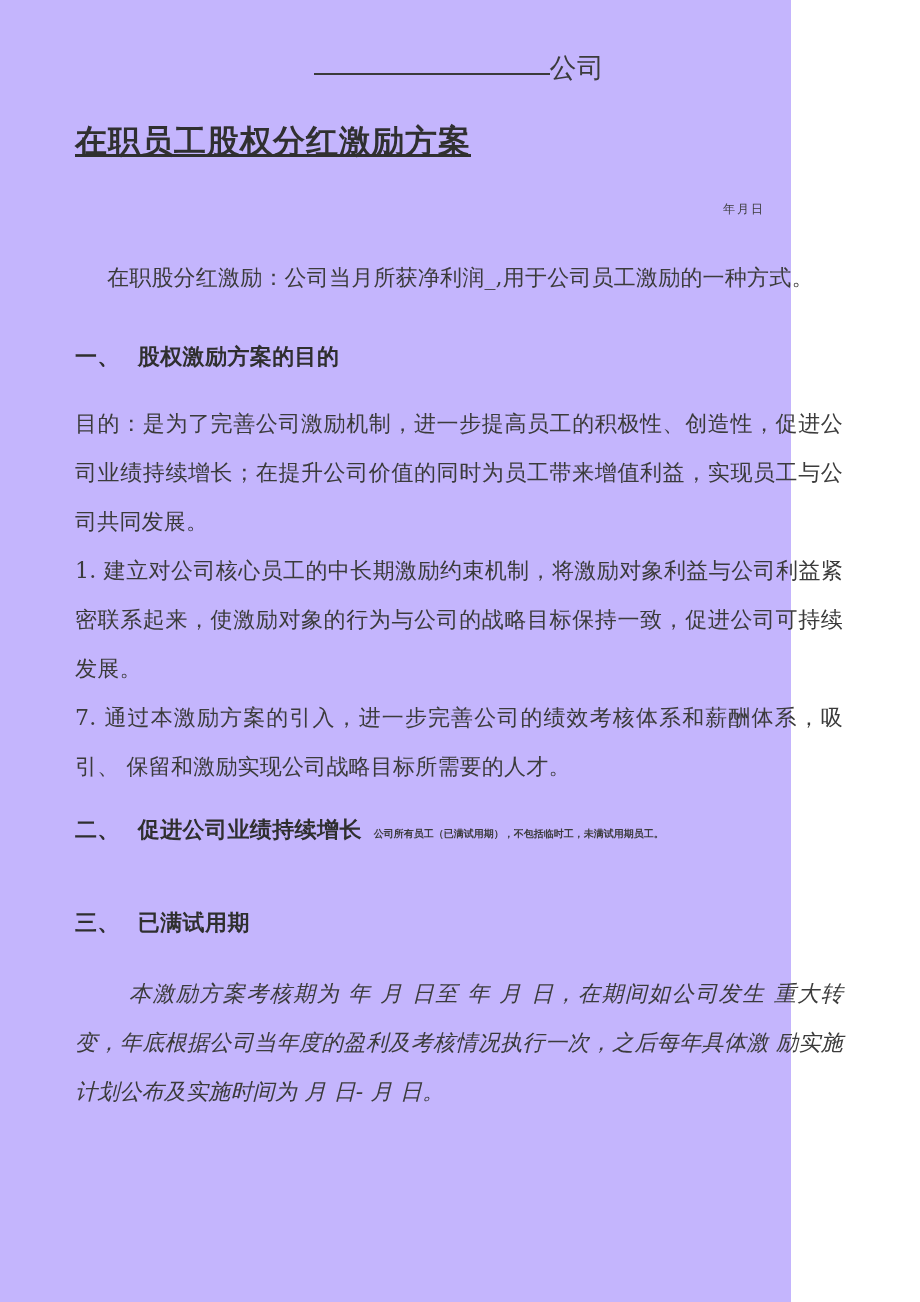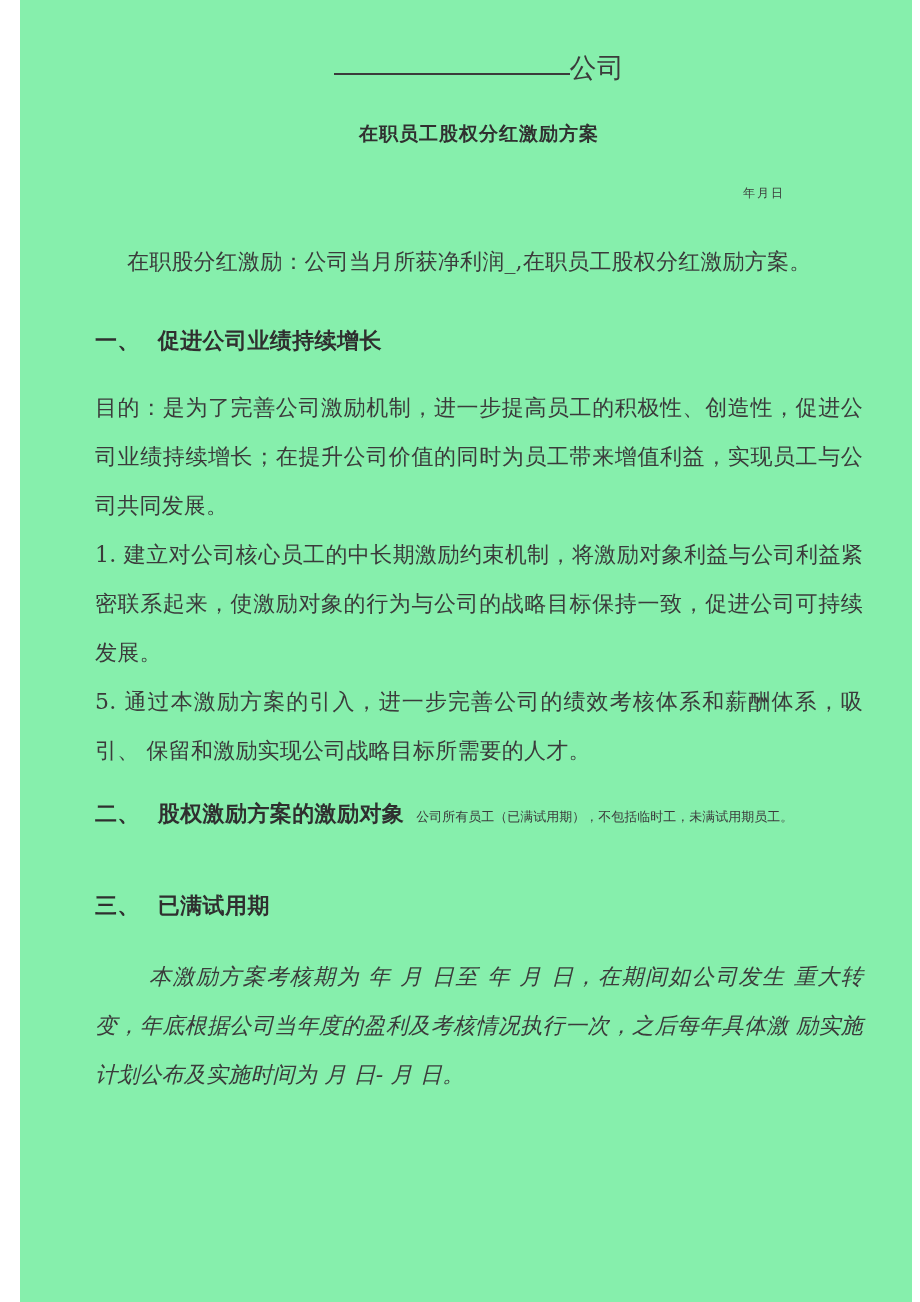--- a/index.html
+++ b/index.html
@@ -11,26 +11,25 @@
     width: 920px;
     height: 1302px;
     overflow: hidden;
     font-family: "DejaVu Serif", "Liberation Serif", serif;
     color: #3b3b3b;
     -webkit-font-smoothing: antialiased;
   }
 
   .page {
     position: relative;
-    width: 892px;
+    width: 791px;
     height: 1302px;
     box-sizing: border-box;
     padding: 0;
-    background: #86efac;
-    margin-left: 20px;
+    background: #c4b5fd;
   }
 
   .content {
     position: absolute;
     left: 75px;
     top: 0;
     width: 768px;
   }
 
   
@@ -48,27 +47,27 @@
     width: 236px;
     border-bottom: 2px solid #3b3b3b;
     vertical-align: 2px;
     margin-right: 0px;
   }
   .title-company .company-word {
     font-family: "DejaVu Serif", "Liberation Serif", serif;
   }
 
   .title-sub {
-    text-align: center;
-    font-size: 19px;
+    font-size: 32px;
     font-weight: bold;
     line-height: 1.2;
     margin-top: 38px;
     letter-spacing: 1px;
     color: #303030;
+    text-decoration: underline;
   }
 
   .date-line {
     text-align: right;
     font-size: 12px;
     margin-top: 40px;
     padding-right: 78px;
     letter-spacing: 2px;
     color: #3b3b3b;
   }
@@ -95,22 +94,22 @@
     font-weight: bold;
     line-height: 49px;
     color: #2f2f2f;
     margin: 0;
     letter-spacing: 0.4px;
   }
   .heading .num {
     margin-right: 18px;
   }
   .heading .small-note {
-    font-weight: normal;
-    font-size: 13px;
+    font-weight: bold;
+    font-size: 10px;
     margin-left: 12px;
     letter-spacing: 0;
     color: #3b3b3b;
   }
 
   .gap-h1   { margin-top: 30px; }
   .gap-body { margin-top: 18px; }
   .gap-h2   { margin-top: 14px; }
   .gap-h3   { margin-top: 40px; }
   .gap-last { margin-top: 22px; font-style: italic; }
@@ -122,34 +121,34 @@
   <div class="content">
 
     <div class="title-company">
       <span class="blank-rule"></span><span class="company-word">公司</span>
     </div>
 
     <div class="title-sub">在职员工股权分红激励方案</div>
 
     <div class="date-line">年月日</div>
 
-    <p class="para indent-1 intro">在职股分红激励：公司当月所获净利润_,在职员工股权分红激励方案。</p>
+    <p class="para indent-1 intro">在职股分红激励：公司当月所获净利润_,用于公司员工激励的一种方式。</p>
 
     <div class="heading gap-h1">
-      <span class="num">一、</span><span>促进公司业绩持续增长</span>
+      <span class="num">一、</span><span>股权激励方案的目的</span>
     </div>
 
     <p class="para gap-body">目的：是为了完善公司激励机制，进一步提高员工的积极性、创造性，促进公司业绩持续增长；在提升公司价值的同时为员工带来增值利益，实现员工与公司共同发展。</p>
 
     <p class="para">1. 建立对公司核心员工的中长期激励约束机制，将激励对象利益与公司利益紧密联系起来，使激励对象的行为与公司的战略目标保持一致，促进公司可持续发展。</p>
 
-    <p class="para">5. 通过本激励方案的引入，进一步完善公司的绩效考核体系和薪酬体系，吸引、 保留和激励实现公司战略目标所需要的人才。</p>
+    <p class="para">7. 通过本激励方案的引入，进一步完善公司的绩效考核体系和薪酬体系，吸引、 保留和激励实现公司战略目标所需要的人才。</p>
 
     <div class="heading gap-h2">
-      <span class="num">二、</span><span>股权激励方案的激励对象</span><span class="small-note">公司所有员工（已满试用期），不包括临时工，未满试用期员工。</span>
+      <span class="num">二、</span><span>促进公司业绩持续增长</span><span class="small-note">公司所有员工（已满试用期），不包括临时工，未满试用期员工。</span>
     </div>
 
     <div class="heading gap-h3">
       <span class="num">三、</span><span>已满试用期</span>
     </div>
 
     <p class="para indent-2 gap-last">本激励方案考核期为 年 月 日至 年 月 日，在期间如公司发生 重大转变，年底根据公司当年度的盈利及考核情况执行一次，之后每年具体激 励实施计划公布及实施时间为 月 日- 月 日。</p>
 
   </div>
 </div>

